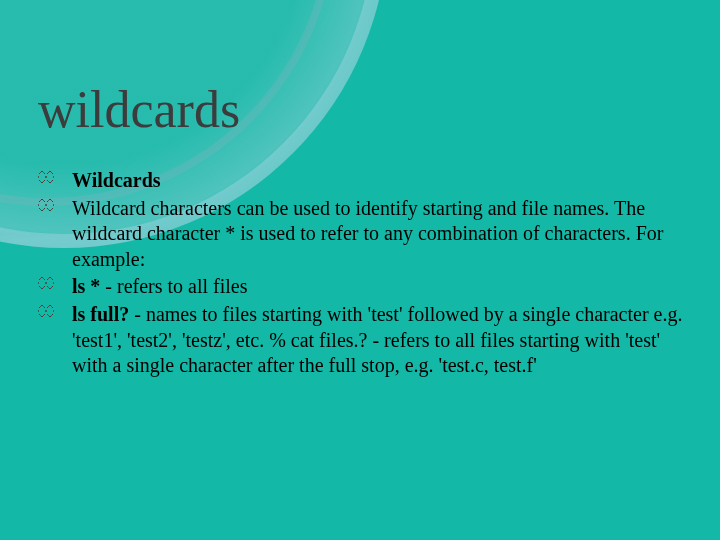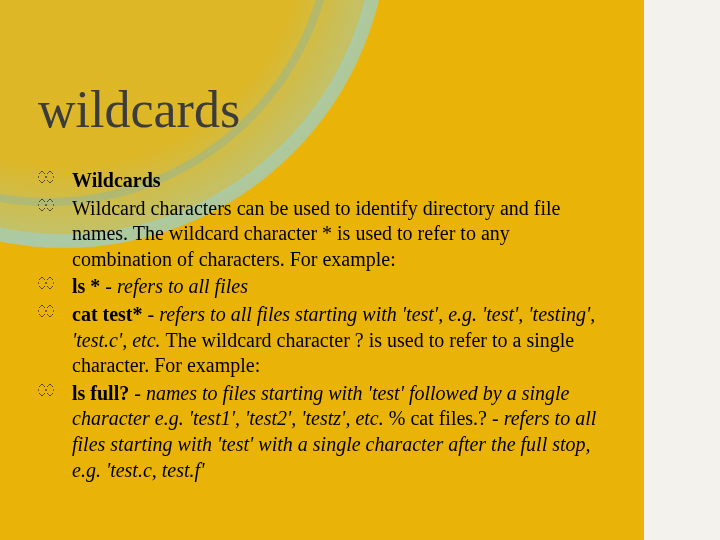--- a/index.html
+++ b/index.html
@@ -1,57 +1,51 @@
 <!DOCTYPE html>
 <html><head>
 <meta charset="utf-8">
 <style>
   html,body{margin:0;padding:0;width:720px;height:540px;background:#f4f2ed;font-family:"Palatino Linotype","Book Antiqua",Palatino,Georgia,serif;color:#000;overflow:hidden;}
-  .slide{position:relative;width:644px;height:540px;background:#eab308;}
+  .slide{position:relative;width:720px;height:540px;background:#14b8a6;}
   .wave{position:absolute;top:-400px;left:-260px;width:620px;height:620px;border-radius:50%;border:14px solid rgba(150,210,218,0.55);background:radial-gradient(circle at 50% 50%,rgba(150,210,218,0.15) 55%,rgba(150,210,218,0.45) 70%,rgba(150,210,218,0.0) 80%);pointer-events:none;}
   .wave2{position:absolute;top:-370px;left:-240px;width:560px;height:560px;border-radius:50%;border:8px solid rgba(120,180,190,0.35);pointer-events:none;}
   .title{position:absolute;top:80px;left:38px;font-size:52px;font-weight:400;color:#3c3c3c;font-family:"Palatino Linotype","Book Antiqua",Palatino,Georgia,serif;}
   .body{position:absolute;top:168px;left:38px;right:30px;}
   ul.bullets{list-style:none;margin:0;padding:0;}
   ul.bullets>li{position:relative;padding-left:34px;font-size:20px;line-height:1.28;margin:0 0 2px 0;}
   ul.bullets>li::before{content:"\1F49B";position:absolute;left:0;top:2px;font-size:16px;color:#7a5a22;filter:hue-rotate(-20deg) saturate(0.5) brightness(0.7);}
   
   ul.bullets>li::before{content:"";width:20px;height:14px;background:
     radial-gradient(ellipse 6px 10px at 4px 7px,transparent 50%,#6b5a2f 52% 58%,transparent 60%),
     radial-gradient(ellipse 6px 10px at 12px 7px,transparent 50%,#6b5a2f 52% 58%,transparent 60%);
   }
   .b{font-weight:700;}
-  .i{font-style:italic;}
+  .i{}
 </style>
 </head>
 <body>
 <div class="slide">
   <div class="wave"></div>
   <div class="wave2"></div>
 
   <div class="title">wildcards</div>
 
   <div class="body">
     <ul class="bullets">
       <li>
         <span class="b">Wildcards</span>
       </li>
       <li>
-        <span>Wildcard characters can be used to identify directory and file names. The wildcard character * is used to refer to any combination of characters. For example:</span>
+        <span>Wildcard characters can be used to identify starting and file names. The wildcard character * is used to refer to any combination of characters. For example:</span>
       </li>
       <li>
         <span class="b">ls *</span>
         <span> - </span>
         <span class="i">refers to all files</span>
-      </li>
-      <li>
-        <span class="b">cat test*</span>
-        <span> - </span>
-        <span class="i">refers to all files starting with 'test', e.g. 'test', 'testing', 'test.c', etc. </span>
-        <span>The wildcard character ? is used to refer to a single character. For example:</span>
       </li>
       <li>
         <span class="b">ls full?</span>
         <span> - </span>
         <span class="i">names to files starting with 'test' followed by a single character e.g. 'test1', 'test2', 'testz', etc. </span>
         <span>% cat files.? - </span>
         <span class="i">refers to all files starting with 'test' with a single character after the full stop, e.g. 'test.c, test.f'</span>
       </li>
     </ul>
   </div>

